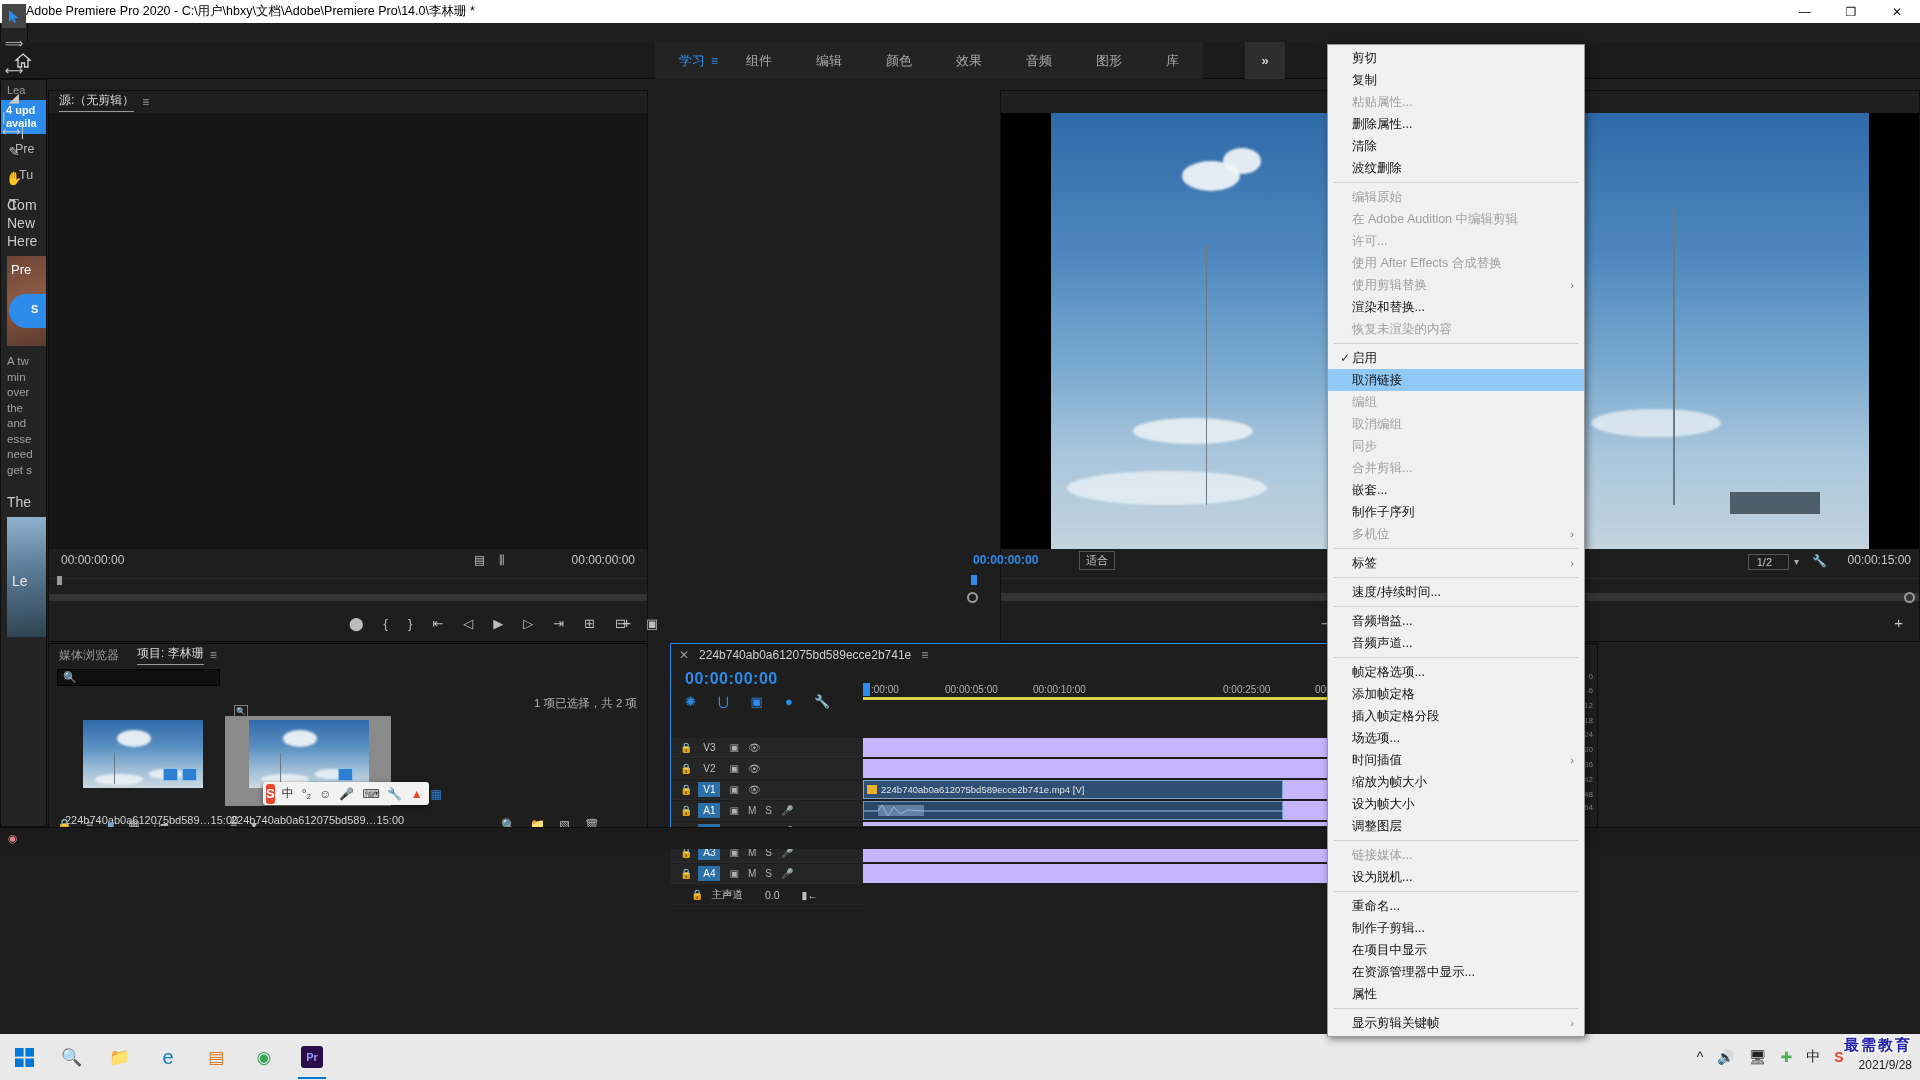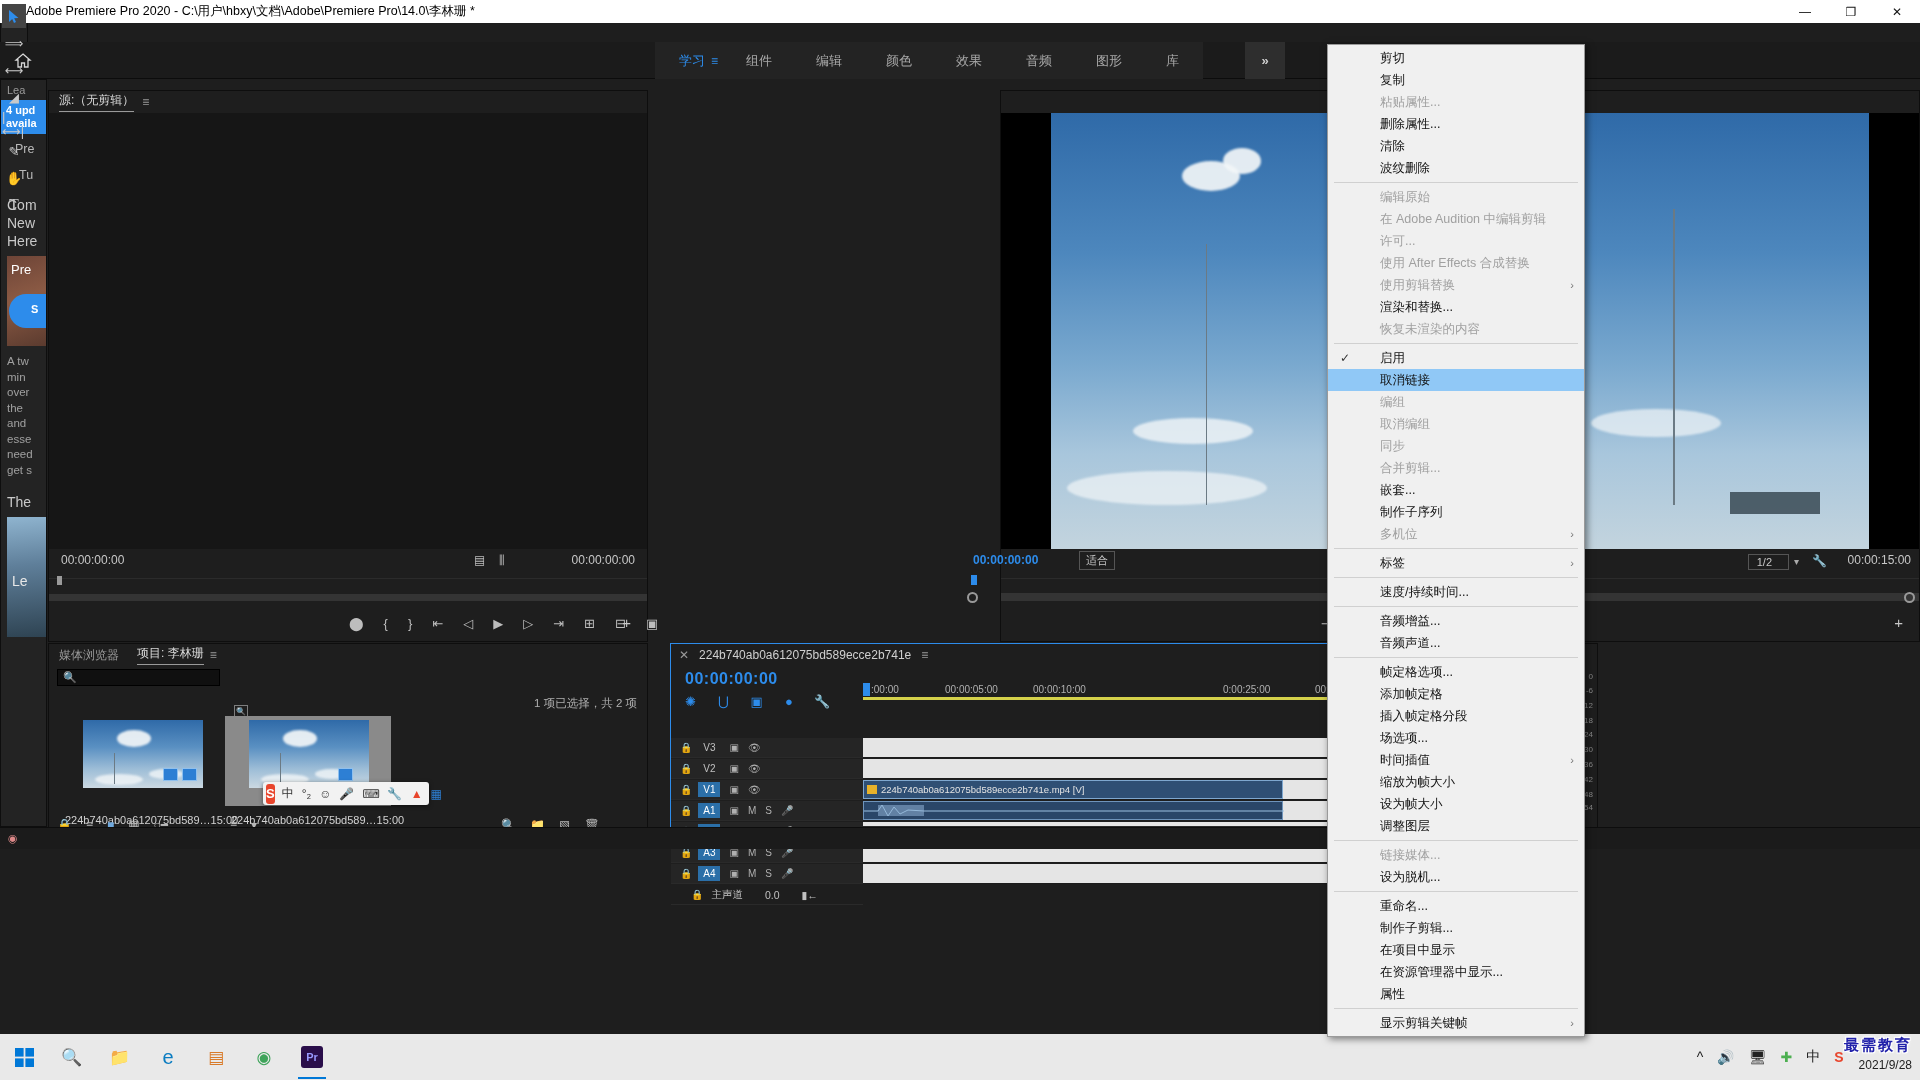--- a/index.html
+++ b/index.html
@@ -118,38 +118,38 @@
     letter-spacing:.5px; }
   .tl-tools { position:absolute; left:14px; top:50px; display:flex; gap:22px; color:#2d8ceb; font-size:13px; }
   .ruler { position:absolute; left:192px; right:0; top:38px; height:22px; font-size:10px; color:#b0b0b0; }
   .ruler .tick { position:absolute; top:2px; }
   .trackhdr { position:absolute; left:0; width:192px; height:20px; border-bottom:1px solid #2a2a2a;
     display:flex; align-items:center; font-size:10.5px; color:#c0c0c0; background:#252525; }
   .tname { width:22px; height:15px; margin-left:6px; display:flex; align-items:center;
     justify-content:center; font-size:10px; }
   .tname.on { background:#2b6fa8; color:#fff; }
   .trk-ico { margin-left:9px; font-size:10px; color:#b0b0b0; }
-  .trackrow { position:absolute; left:192px; right:0; height:20px; background:#e5e5e5;
+  .trackrow { position:absolute; left:192px; right:0; height:20px; background:#c4b5fd;
     border-bottom:1px solid #1c1c1c; }
   .clipv { position:absolute; left:0; height:19px; background:#2f4f74; border:1px solid #7ea7cf;
     font-size:9.5px; color:#e4e4e4; display:flex; align-items:center; padding-left:3px; overflow:hidden; }
   .clipa { position:absolute; left:0; height:19px; background:#2a4668; border:1px solid #6f94bb; }
 
   
   #meters { left:1490px; top:643px; width:108px; height:196px; }
   .meterbox { position:absolute; left:8px; top:28px; width:48px; bottom:30px; background:#111;
     border:1px solid #0a0a0a; }
   .mscale { position:absolute; right:4px; top:28px; bottom:30px; width:40px; font-size:8px;
     color:#8a8a8a; }
 
   
   #ctx { position:absolute; left:1327px; top:44px; width:258px; background:#f0f0f0; color:#111;
     border:1px solid #9a9a9a; font-size:12.5px; box-shadow:2px 2px 7px rgba(0,0,0,.5);
     padding:2px 0; z-index:50; }
-  .ci { height:22px; display:flex; align-items:center; padding-left:52px; position:relative;
+  .ci { height:22px; display:flex; align-items:center; padding-left:24px; position:relative;
     white-space:nowrap; }
   .ci.dis { color:#a0a0a0; }
   .ci.hl { background:#90c8f6; }
   .ci .chk { position:absolute; left:12px; color:#333; font-size:12px; }
   .ci .arr { position:absolute; right:10px; color:#777; font-size:11px; }
   .csep { height:1px; background:#d0d0d0; margin:3px 6px; }
 
   
   #statusbar { position:absolute; left:0; top:827px; width:1920px; height:22px; background:#1b1b1b;
     border-top:1px solid #0d0d0d; }

